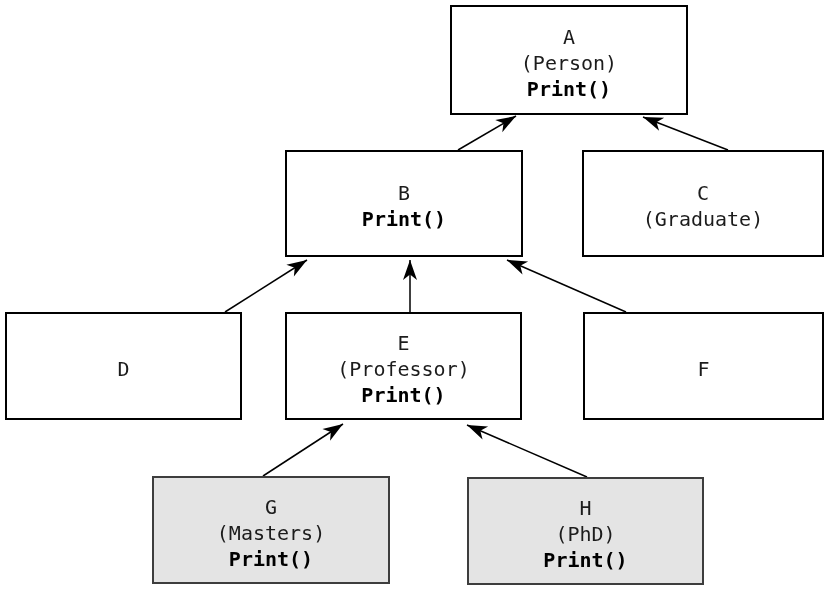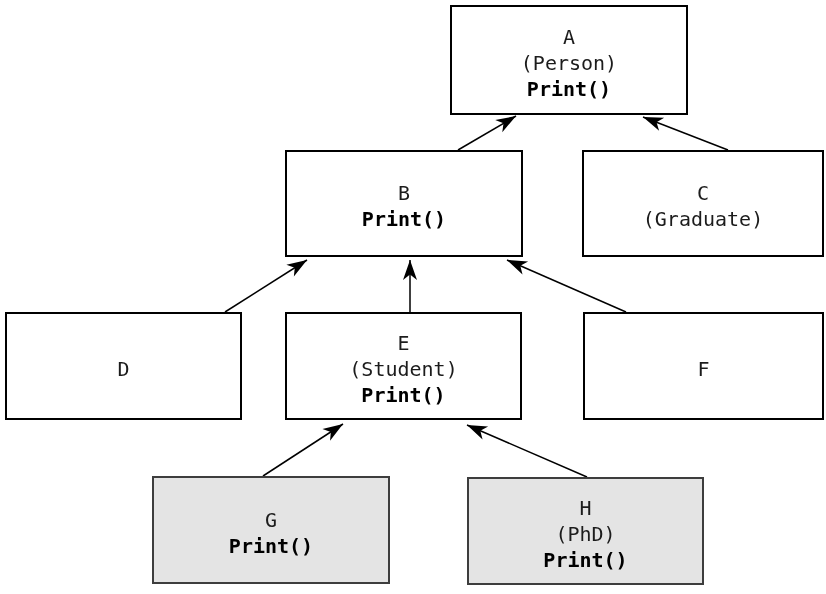--- a/index.html
+++ b/index.html
@@ -92,30 +92,31 @@
     <span class="line name">C</span>
     <span class="line subtitle">(Graduate)</span>
   </div>
 
   <div id="node-D" class="box">
     <span class="line name">D</span>
   </div>
 
   <div id="node-E" class="box">
     <span class="line name">E</span>
-    <span class="line subtitle">(Student)</span>
+    <span class="line subtitle">(Professor)</span>
     <span class="line method">Print()</span>
   </div>
 
   <div id="node-F" class="box">
     <span class="line name">F</span>
   </div>
 
   <div id="node-G" class="box highlight">
     <span class="line name">G</span>
+    <span class="line subtitle">(Masters)</span>
     <span class="line method">Print()</span>
   </div>
 
   <div id="node-H" class="box highlight">
     <span class="line name">H</span>
     <span class="line subtitle">(PhD)</span>
     <span class="line method">Print()</span>
   </div>
 
 </div>

